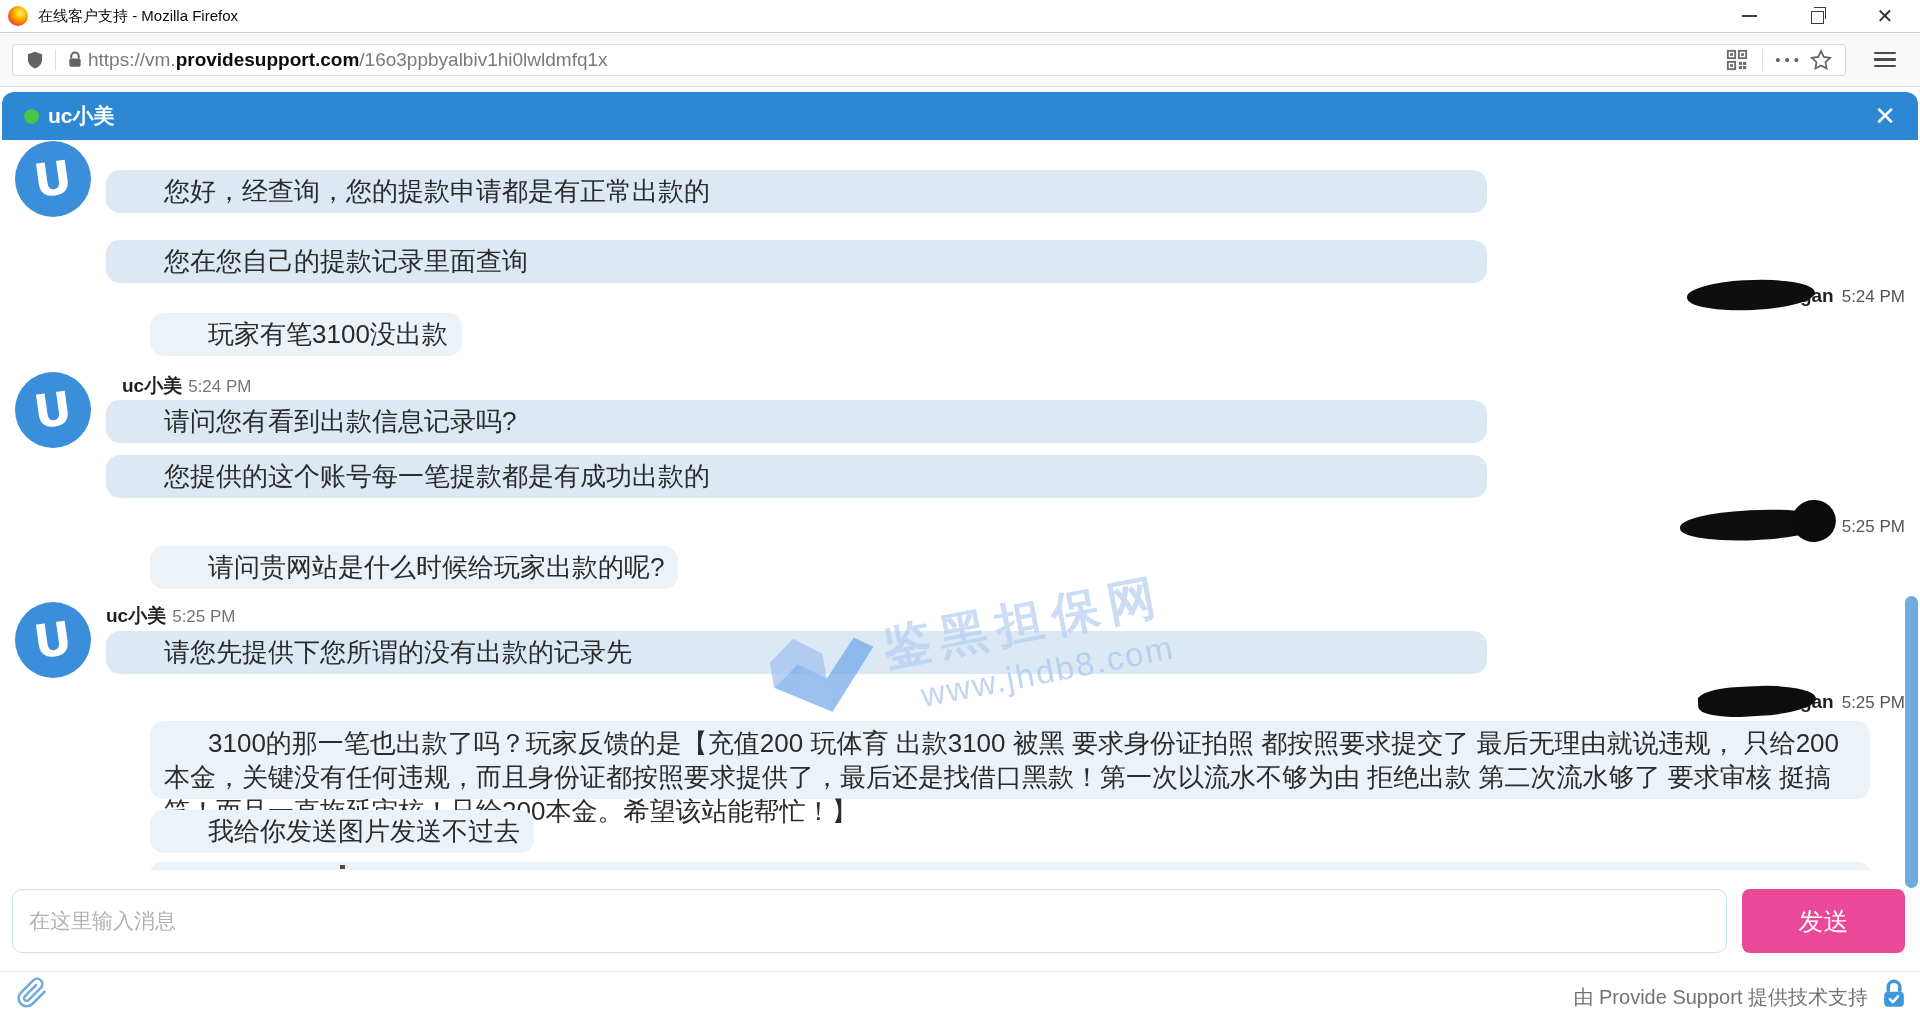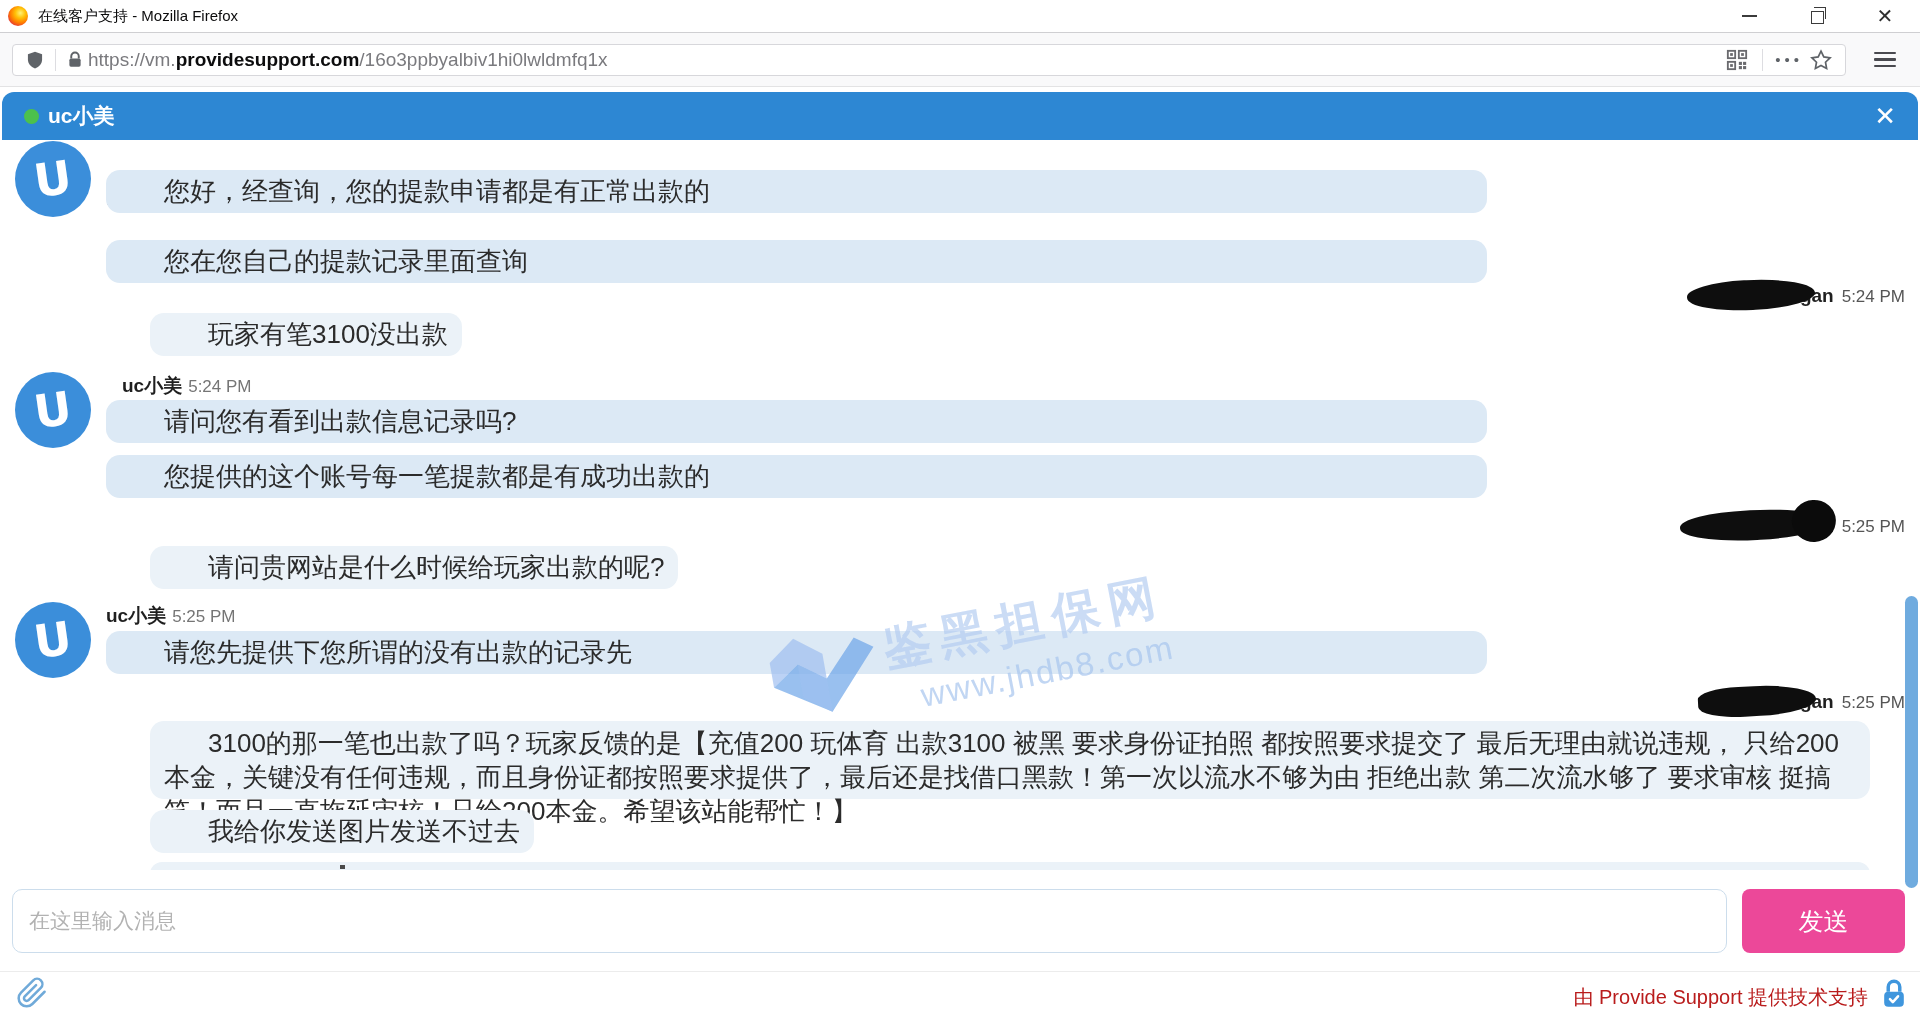--- a/index.html
+++ b/index.html
@@ -79,21 +79,21 @@
   
   .input-row{position:absolute;left:0;top:889px;width:1920px;height:66px;}
   .msg-input{position:absolute;left:12px;top:0;width:1715px;height:64px;border:1px solid #ccddec;border-radius:10px;
     box-sizing:border-box;padding:17px 16px 0 16px;font-size:21px;font-family:"Liberation Sans",sans-serif;
     color:#333;resize:none;outline:none;}
   .msg-input::placeholder{color:#b2b2b2;}
   .send-btn{position:absolute;left:1742px;top:0;width:163px;height:64px;background:#ec4899;border:none;border-radius:8px;
     color:#fff;font-size:25px;font-family:"Liberation Sans",sans-serif;cursor:pointer;}
   .bottom-bar{position:absolute;left:0;top:971px;width:1920px;height:41px;border-top:1px solid #ececec;}
   .clip{position:absolute;left:16px;top:5px;}
-  .powered{position:absolute;right:52px;top:12px;font-size:20px;color:#b91c1c;white-space:nowrap;}
+  .powered{position:absolute;right:52px;top:12px;font-size:20px;color:#737373;white-space:nowrap;}
   .foot-lock{position:absolute;right:12px;top:7px;}
 </style>
 </head>
 <body>
 
 <div class="titlebar">
   <span class="ff-logo"></span>
   <span class="win-title">在线客户支持 - Mozilla Firefox</span>
   <div class="win-controls">
     <span class="winbtn min">

